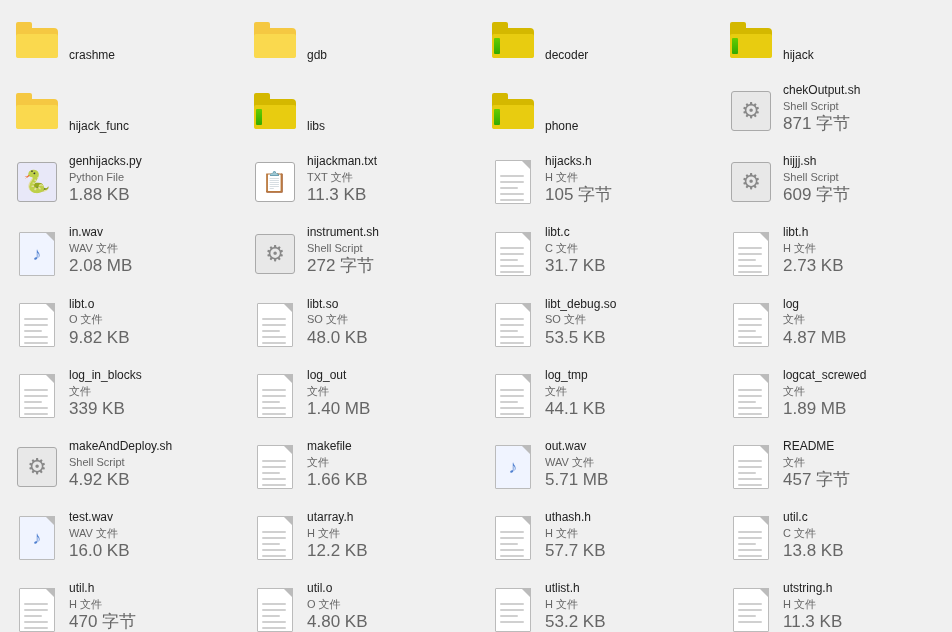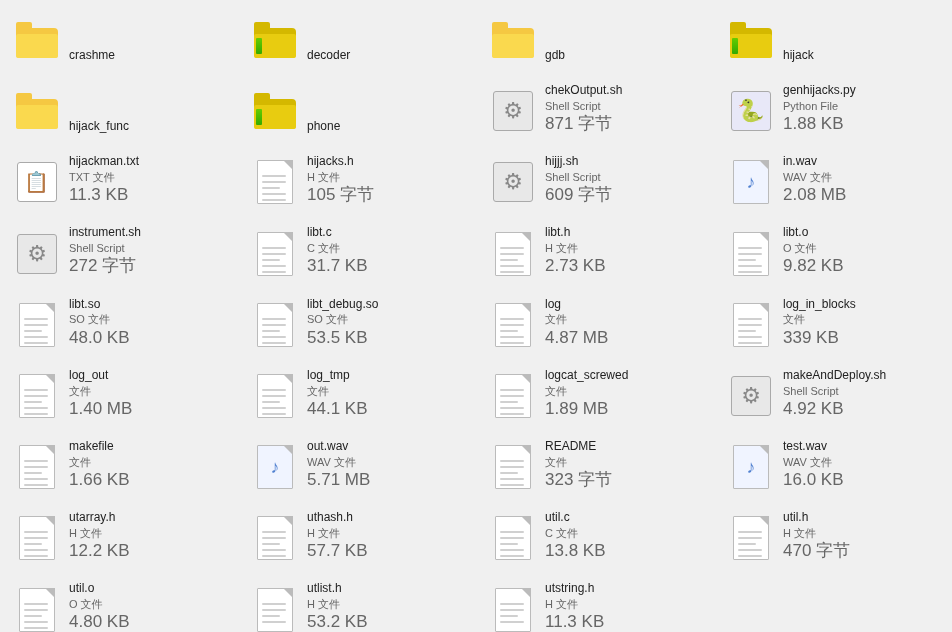--- a/index.html
+++ b/index.html
@@ -123,80 +123,94 @@
           <div class="folder-front"></div>
         </div>
       </div>
       <div class="file-info">
         <div class="file-name">crashme</div>
       </div>
     </div>
     <div class="file-item">
       <div class="icon-area">
         <div class="icon-folder">
-          <div class="folder-tab" style="background: rgb(212, 184, 0);"></div>
-          <div class="folder-back" style="background: rgb(212, 184, 0);"></div>
-          <div class="folder-front" style="background: rgb(232, 204, 16);">
-            <div style="position: absolute; left: 2px; top: 4px; width: 6px; height: 16px; background: linear-gradient(rgb(102, 204, 0), rgb(51, 170, 0)); border-radius: 1px;"></div>
-          </div>
-        </div>
-      </div>
-      <div class="file-info">
-        <div class="file-name">decoder</div>
-      </div>
-    </div>
-    <div class="file-item">
-      <div class="icon-area">
-        <div class="icon-folder">
           <div class="folder-tab"></div>
           <div class="folder-back"></div>
           <div class="folder-front"></div>
         </div>
       </div>
       <div class="file-info">
         <div class="file-name">gdb</div>
       </div>
     </div>
     <div class="file-item">
       <div class="icon-area">
         <div class="icon-folder">
           <div class="folder-tab" style="background: rgb(212, 184, 0);"></div>
           <div class="folder-back" style="background: rgb(212, 184, 0);"></div>
           <div class="folder-front" style="background: rgb(232, 204, 16);">
             <div style="position: absolute; left: 2px; top: 4px; width: 6px; height: 16px; background: linear-gradient(rgb(102, 204, 0), rgb(51, 170, 0)); border-radius: 1px;"></div>
           </div>
         </div>
       </div>
       <div class="file-info">
-        <div class="file-name">hijack</div>
-      </div>
-    </div>
-    <div class="file-item">
-      <div class="icon-area">
-        <div class="icon-folder">
-          <div class="folder-tab"></div>
-          <div class="folder-back"></div>
-          <div class="folder-front"></div>
-        </div>
-      </div>
-      <div class="file-info">
-        <div class="file-name">hijack_func</div>
+        <div class="file-name">decoder</div>
       </div>
     </div>
     <div class="file-item">
       <div class="icon-area">
         <div class="icon-folder">
           <div class="folder-tab" style="background: rgb(212, 184, 0);"></div>
           <div class="folder-back" style="background: rgb(212, 184, 0);"></div>
           <div class="folder-front" style="background: rgb(232, 204, 16);">
             <div style="position: absolute; left: 2px; top: 4px; width: 6px; height: 16px; background: linear-gradient(rgb(102, 204, 0), rgb(51, 170, 0)); border-radius: 1px;"></div>
           </div>
         </div>
       </div>
       <div class="file-info">
+        <div class="file-name">hijack</div>
+      </div>
+    </div>
+    <div class="file-item">
+      <div class="icon-area">
+        <div class="icon-folder">
+          <div class="folder-tab"></div>
+          <div class="folder-back"></div>
+          <div class="folder-front"></div>
+        </div>
+      </div>
+      <div class="file-info">
+        <div class="file-name">hijack_func</div>
+      </div>
+    </div>
+    <div class="file-item">
+      <div class="icon-area">
+        <div class="icon-folder">
+          <div class="folder-tab" style="background: rgb(212, 184, 0);"></div>
+          <div class="folder-back" style="background: rgb(212, 184, 0);"></div>
+          <div class="folder-front" style="background: rgb(232, 204, 16);">
+            <div style="position: absolute; left: 2px; top: 4px; width: 6px; height: 16px; background: linear-gradient(rgb(102, 204, 0), rgb(51, 170, 0)); border-radius: 1px;"></div>
+          </div>
+        </div>
+      </div>
+      <div class="file-info">
+        <div class="file-name">libs</div>
+      </div>
+    </div>
+    <div class="file-item">
+      <div class="icon-area">
+        <div class="icon-folder">
+          <div class="folder-tab" style="background: rgb(212, 184, 0);"></div>
+          <div class="folder-back" style="background: rgb(212, 184, 0);"></div>
+          <div class="folder-front" style="background: rgb(232, 204, 16);">
+            <div style="position: absolute; left: 2px; top: 4px; width: 6px; height: 16px; background: linear-gradient(rgb(102, 204, 0), rgb(51, 170, 0)); border-radius: 1px;"></div>
+          </div>
+        </div>
+      </div>
+      <div class="file-info">
         <div class="file-name">phone</div>
       </div>
     </div>
     <div class="file-item">
       <div class="icon-area">
         <div style="width: 40px; height: 40px; position: relative;">
           <div style="width: 40px; height: 40px; background: rgb(232, 232, 232); border: 1px solid rgb(170, 170, 170); border-radius: 3px; display: flex; align-items: center; justify-content: center; font-size: 22px; color: rgb(136, 136, 136);">⚙</div>
         </div>
       </div>
       <div class="file-info">
@@ -526,21 +540,21 @@
             <div style="position: absolute; left: 4px; top: 26px; width: 18px; height: 2px; background: rgb(208, 208, 208); border-radius: 1px;"></div>
             <div style="position: absolute; left: 4px; top: 32px; width: 24px; height: 2px; background: rgb(208, 208, 208); border-radius: 1px;"></div>
             <div style="position: absolute; left: 4px; top: 38px; width: 24px; height: 2px; background: rgb(208, 208, 208); border-radius: 1px;"></div>
           </div>
           <div style="position: absolute; top: 0px; right: 0px; width: 0px; height: 0px; border-style: solid; border-width: 0px 10px 10px 0px; border-color: transparent rgb(187, 187, 187) transparent transparent;"></div>
         </div>
       </div>
       <div class="file-info">
         <div class="file-name">README</div>
         <div class="file-type">文件</div>
-        <div class="file-size">323 字节</div>
+        <div class="file-size">457 字节</div>
       </div>
     </div>
     <div class="file-item">
       <div class="icon-area">
         <div style="width: 36px; height: 44px; position: relative;">
           <div style="position: absolute; bottom: 0px; left: 0px; width: 36px; height: 44px; background: rgb(240, 244, 255); border: 1px solid rgb(187, 187, 187); border-radius: 1px;"></div>
           <div style="position: absolute; top: 0px; right: 0px; width: 0px; height: 0px; border-style: solid; border-width: 0px 10px 10px 0px; border-color: transparent rgb(187, 187, 187) transparent transparent;"></div>
           <div style="position: absolute; top: 12px; left: 50%; transform: translateX(-50%); font-size: 18px; color: rgb(80, 128, 208);">♪</div>
         </div>
       </div>

